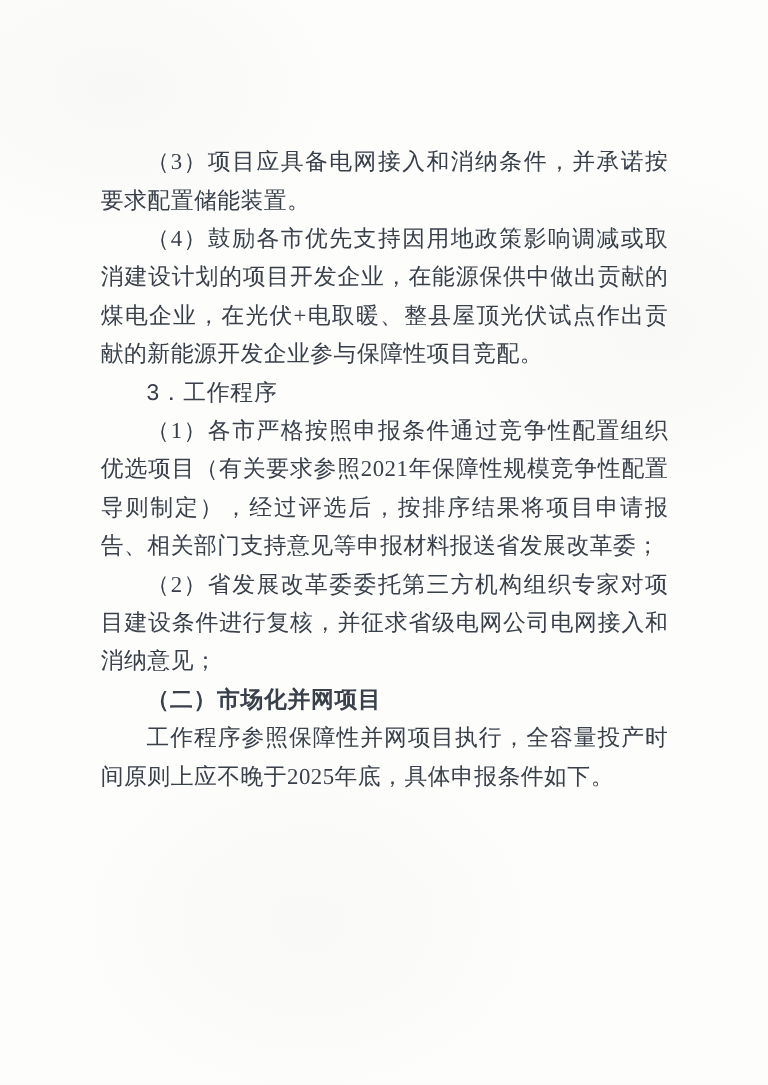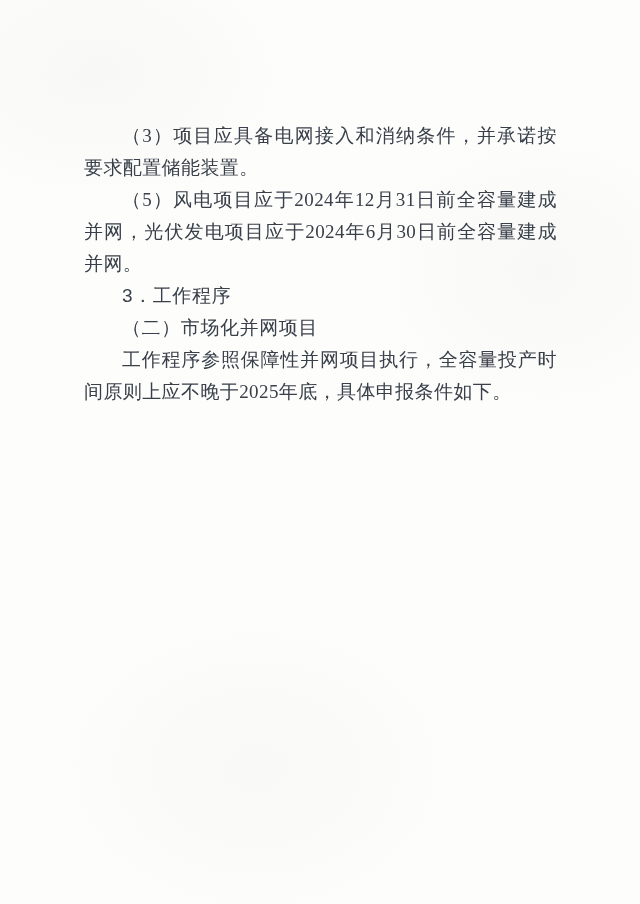--- a/index.html
+++ b/index.html
@@ -38,29 +38,31 @@
     margin: 0;
     text-indent: 2em;
     letter-spacing: 0.4px;
   }
   .heading-bold {
     font-weight: normal;
     font-family: "Liberation Sans", "DejaVu Sans", sans-serif;
     letter-spacing: 0.6px;
   }
   .heading-kai {
-    font-weight: 400;
+    font-weight: 700;
     letter-spacing: 0.6px;
   }
 </style>
 </head>
 <body>
 
 <div class="paper">
   <div class="content">
     <p class="para">（3）项目应具备电网接入和消纳条件，并承诺按要求配置储能装置。</p>
-    <p class="para">（5）风电项目应于2024年12月31日前全容量建成并网，光伏发电项目应于2024年6月30日前全容量建成并网。</p>
+    <p class="para">（4）鼓励各市优先支持因用地政策影响调减或取消建设计划的项目开发企业，在能源保供中做出贡献的煤电企业，在光伏+电取暖、整县屋顶光伏试点作出贡献的新能源开发企业参与保障性项目竞配。</p>
     <p class="para heading-bold">3．工作程序</p>
+    <p class="para">（1）各市严格按照申报条件通过竞争性配置组织优选项目（有关要求参照2021年保障性规模竞争性配置导则制定），经过评选后，按排序结果将项目申请报告、相关部门支持意见等申报材料报送省发展改革委；</p>
+    <p class="para">（2）省发展改革委委托第三方机构组织专家对项目建设条件进行复核，并征求省级电网公司电网接入和消纳意见；</p>
     <p class="para heading-kai">（二）市场化并网项目</p>
     <p class="para">工作程序参照保障性并网项目执行，全容量投产时间原则上应不晚于2025年底，具体申报条件如下。</p>
 
   </div>
 </div>
 
 </body></html>

